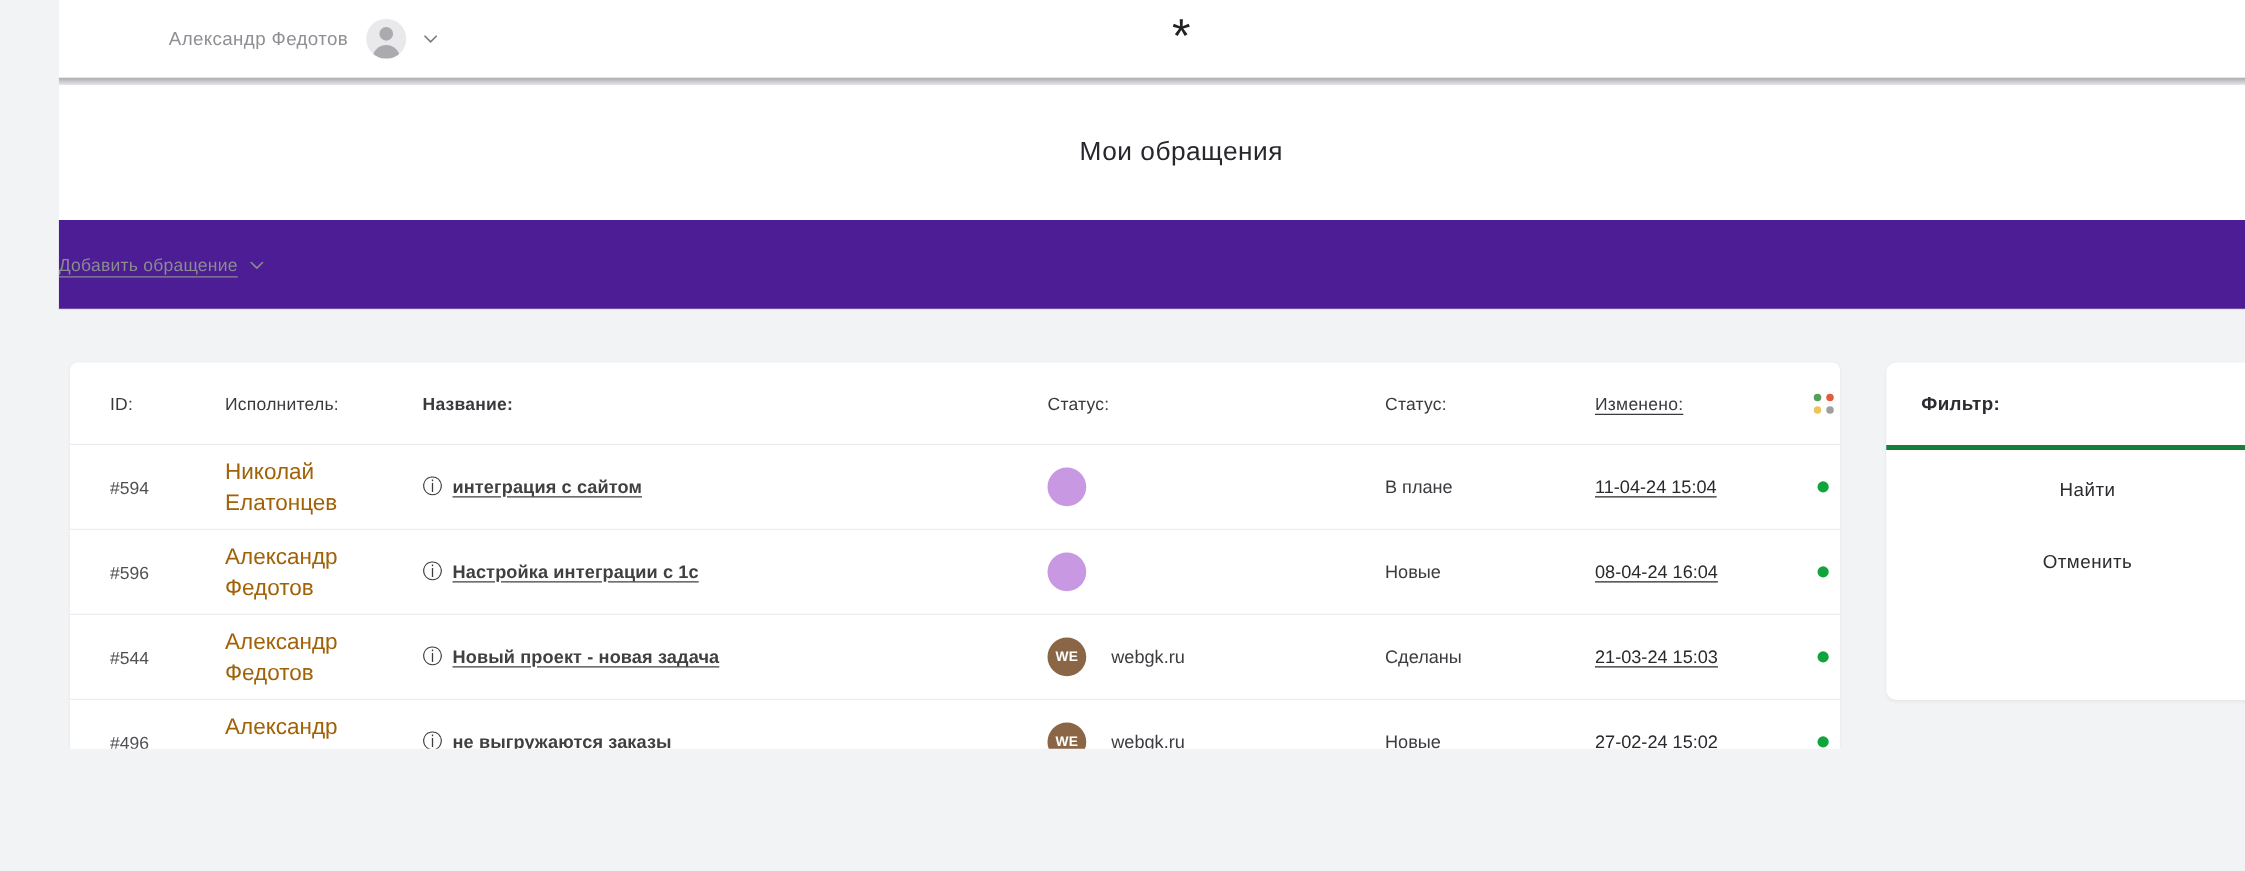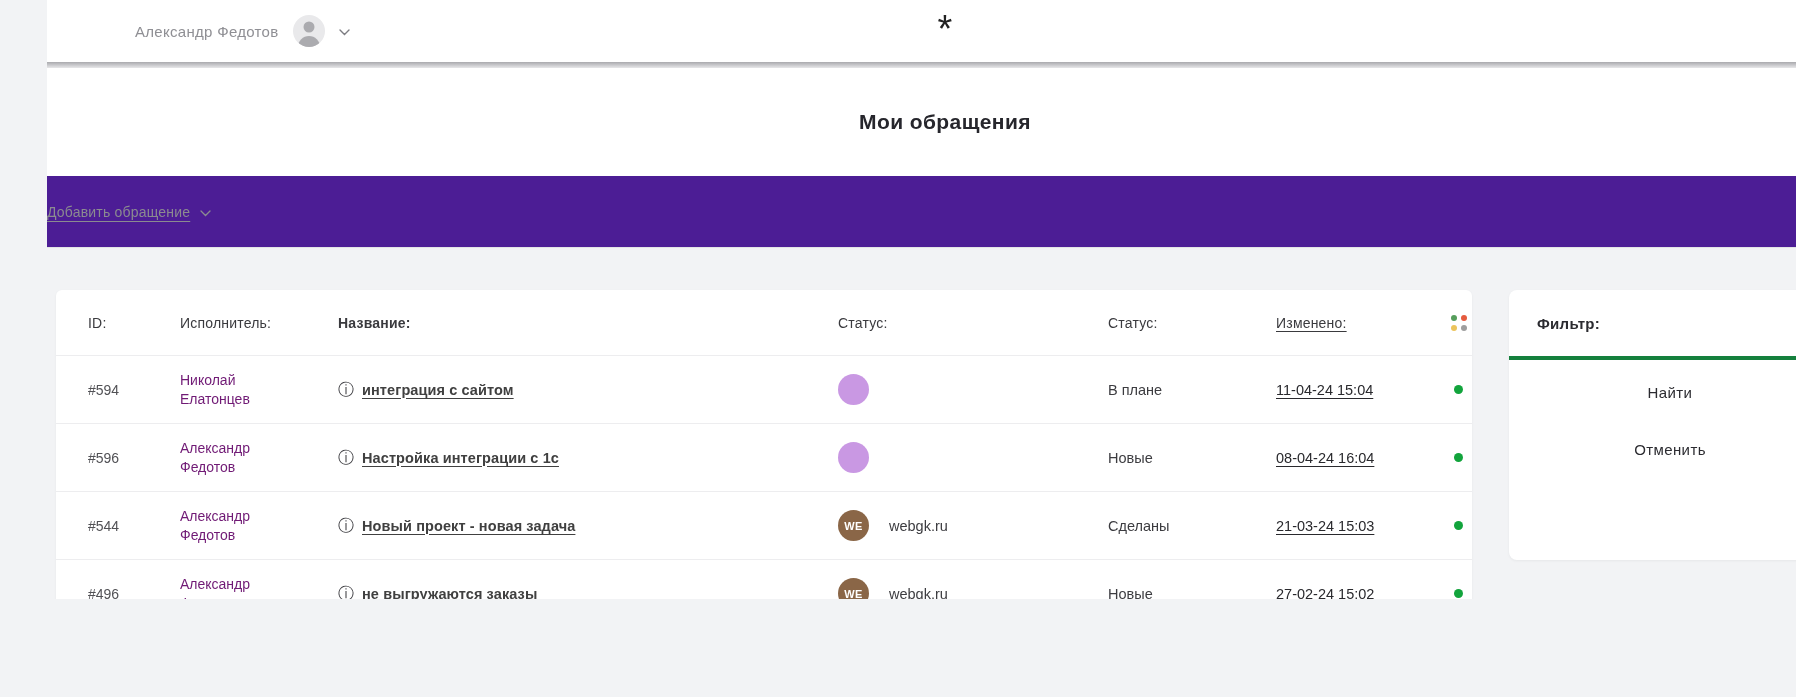--- a/index.html
+++ b/index.html
@@ -11,21 +11,21 @@
   .topbar { height:62px; background:#fff; position:relative; display:flex; align-items:center; flex:0 0 auto; }
   .topbar-shadow { height:6px; background:linear-gradient(to bottom,#a9a9ad,#e7e7e9); flex:0 0 auto; }
   .user-menu { display:flex; align-items:center; gap:14px; margin-left:88px; cursor:pointer; }
   .user-name { font-size:15px; color:#8f8f94; letter-spacing:.3px; }
   .avatar { width:32px; height:32px; border-radius:50%; background:#e9e9eb; display:flex; align-items:flex-end; justify-content:center; overflow:hidden; }
   .chev { display:inline-block; }
   .logo-star { position:absolute; left:50%; top:50%; transform:translate(-50%,-54%); font-size:38px; font-weight:300; color:#222; line-height:1; }
 
   
   .title-section { height:108px; background:#fff; display:flex; align-items:center; justify-content:center; flex:0 0 auto; }
-  .page-title { font-size:21px; font-weight:700; color:#26262c; letter-spacing:.4px; }
+  .page-title { font-size:21px; font-weight:400; color:#26262c; letter-spacing:.4px; }
 
   
   .add-band { height:72px; background:#4c1d95; border-bottom:1px solid #e2e3e5; display:flex; align-items:center; flex:0 0 auto; }
   .add-link { font-size:14px; color:#8b8b90; text-decoration:underline; text-underline-offset:4px; cursor:pointer; letter-spacing:.2px; }
   .add-band .chev { margin-left:10px; }
 
   
   .body-area { flex:1; background:#f2f3f5; padding:42px 0 0 9px; display:flex; gap:37px; align-items:flex-start; }
 
   .card { background:#fff; border-radius:6px; box-shadow:0 1px 3px rgba(0,0,0,.05); }
@@ -34,21 +34,21 @@
   .table-card { width:1416px; }
   .thead, .trow { display:grid; grid-template-columns:92px 158px 500px 270px 168px 161px 43px; padding-left:32px; align-items:center; }
   .thead { height:66px; border-bottom:1px solid #ededef; font-size:14px; color:#3a3a3e; letter-spacing:.2px; }
   .th-title { font-weight:700; }
   .th-changed { text-decoration:underline; text-underline-offset:3px; cursor:pointer; justify-self:start; }
   .legend { display:grid; grid-template-columns:6px 6px; gap:4px; justify-self:center; cursor:pointer; }
   .legend-dot { width:6px; height:6px; border-radius:50%; }
 
   .trow { height:68px; border-bottom:1px solid #ededef; }
   .cell-id { font-size:14px; color:#515155; }
-  .cell-assignee { font-size:14px; color:#701a75; max-width:120px; line-height:1.35; }
+  .cell-assignee { font-size:18px; color:#a16207; max-width:120px; line-height:1.35; }
   .cell-title { display:flex; align-items:center; gap:8px; }
   .info-icon { font-size:16px; color:#3c3c40; cursor:pointer; line-height:1; }
   .ticket-link { font-size:14.5px; font-weight:700; color:#404040; text-decoration:underline; text-underline-offset:3px; cursor:pointer; letter-spacing:.1px; }
   .cell-group { display:flex; align-items:center; gap:20px; }
   .group-avatar { width:31px; height:31px; border-radius:50%; display:flex; align-items:center; justify-content:center; font-size:11px; font-weight:700; color:#fff; letter-spacing:.3px; cursor:pointer; flex:0 0 auto; }
   .group-name { font-size:14.5px; color:#3c3c40; }
   .cell-status { font-size:14.5px; color:#3c3c40; }
   .date-link { font-size:14.5px; color:#29292d; text-decoration:underline; text-underline-offset:3px; cursor:pointer; }
   .cell-ind { display:flex; justify-content:center; }
   .status-dot { width:9px; height:9px; border-radius:50%; }

